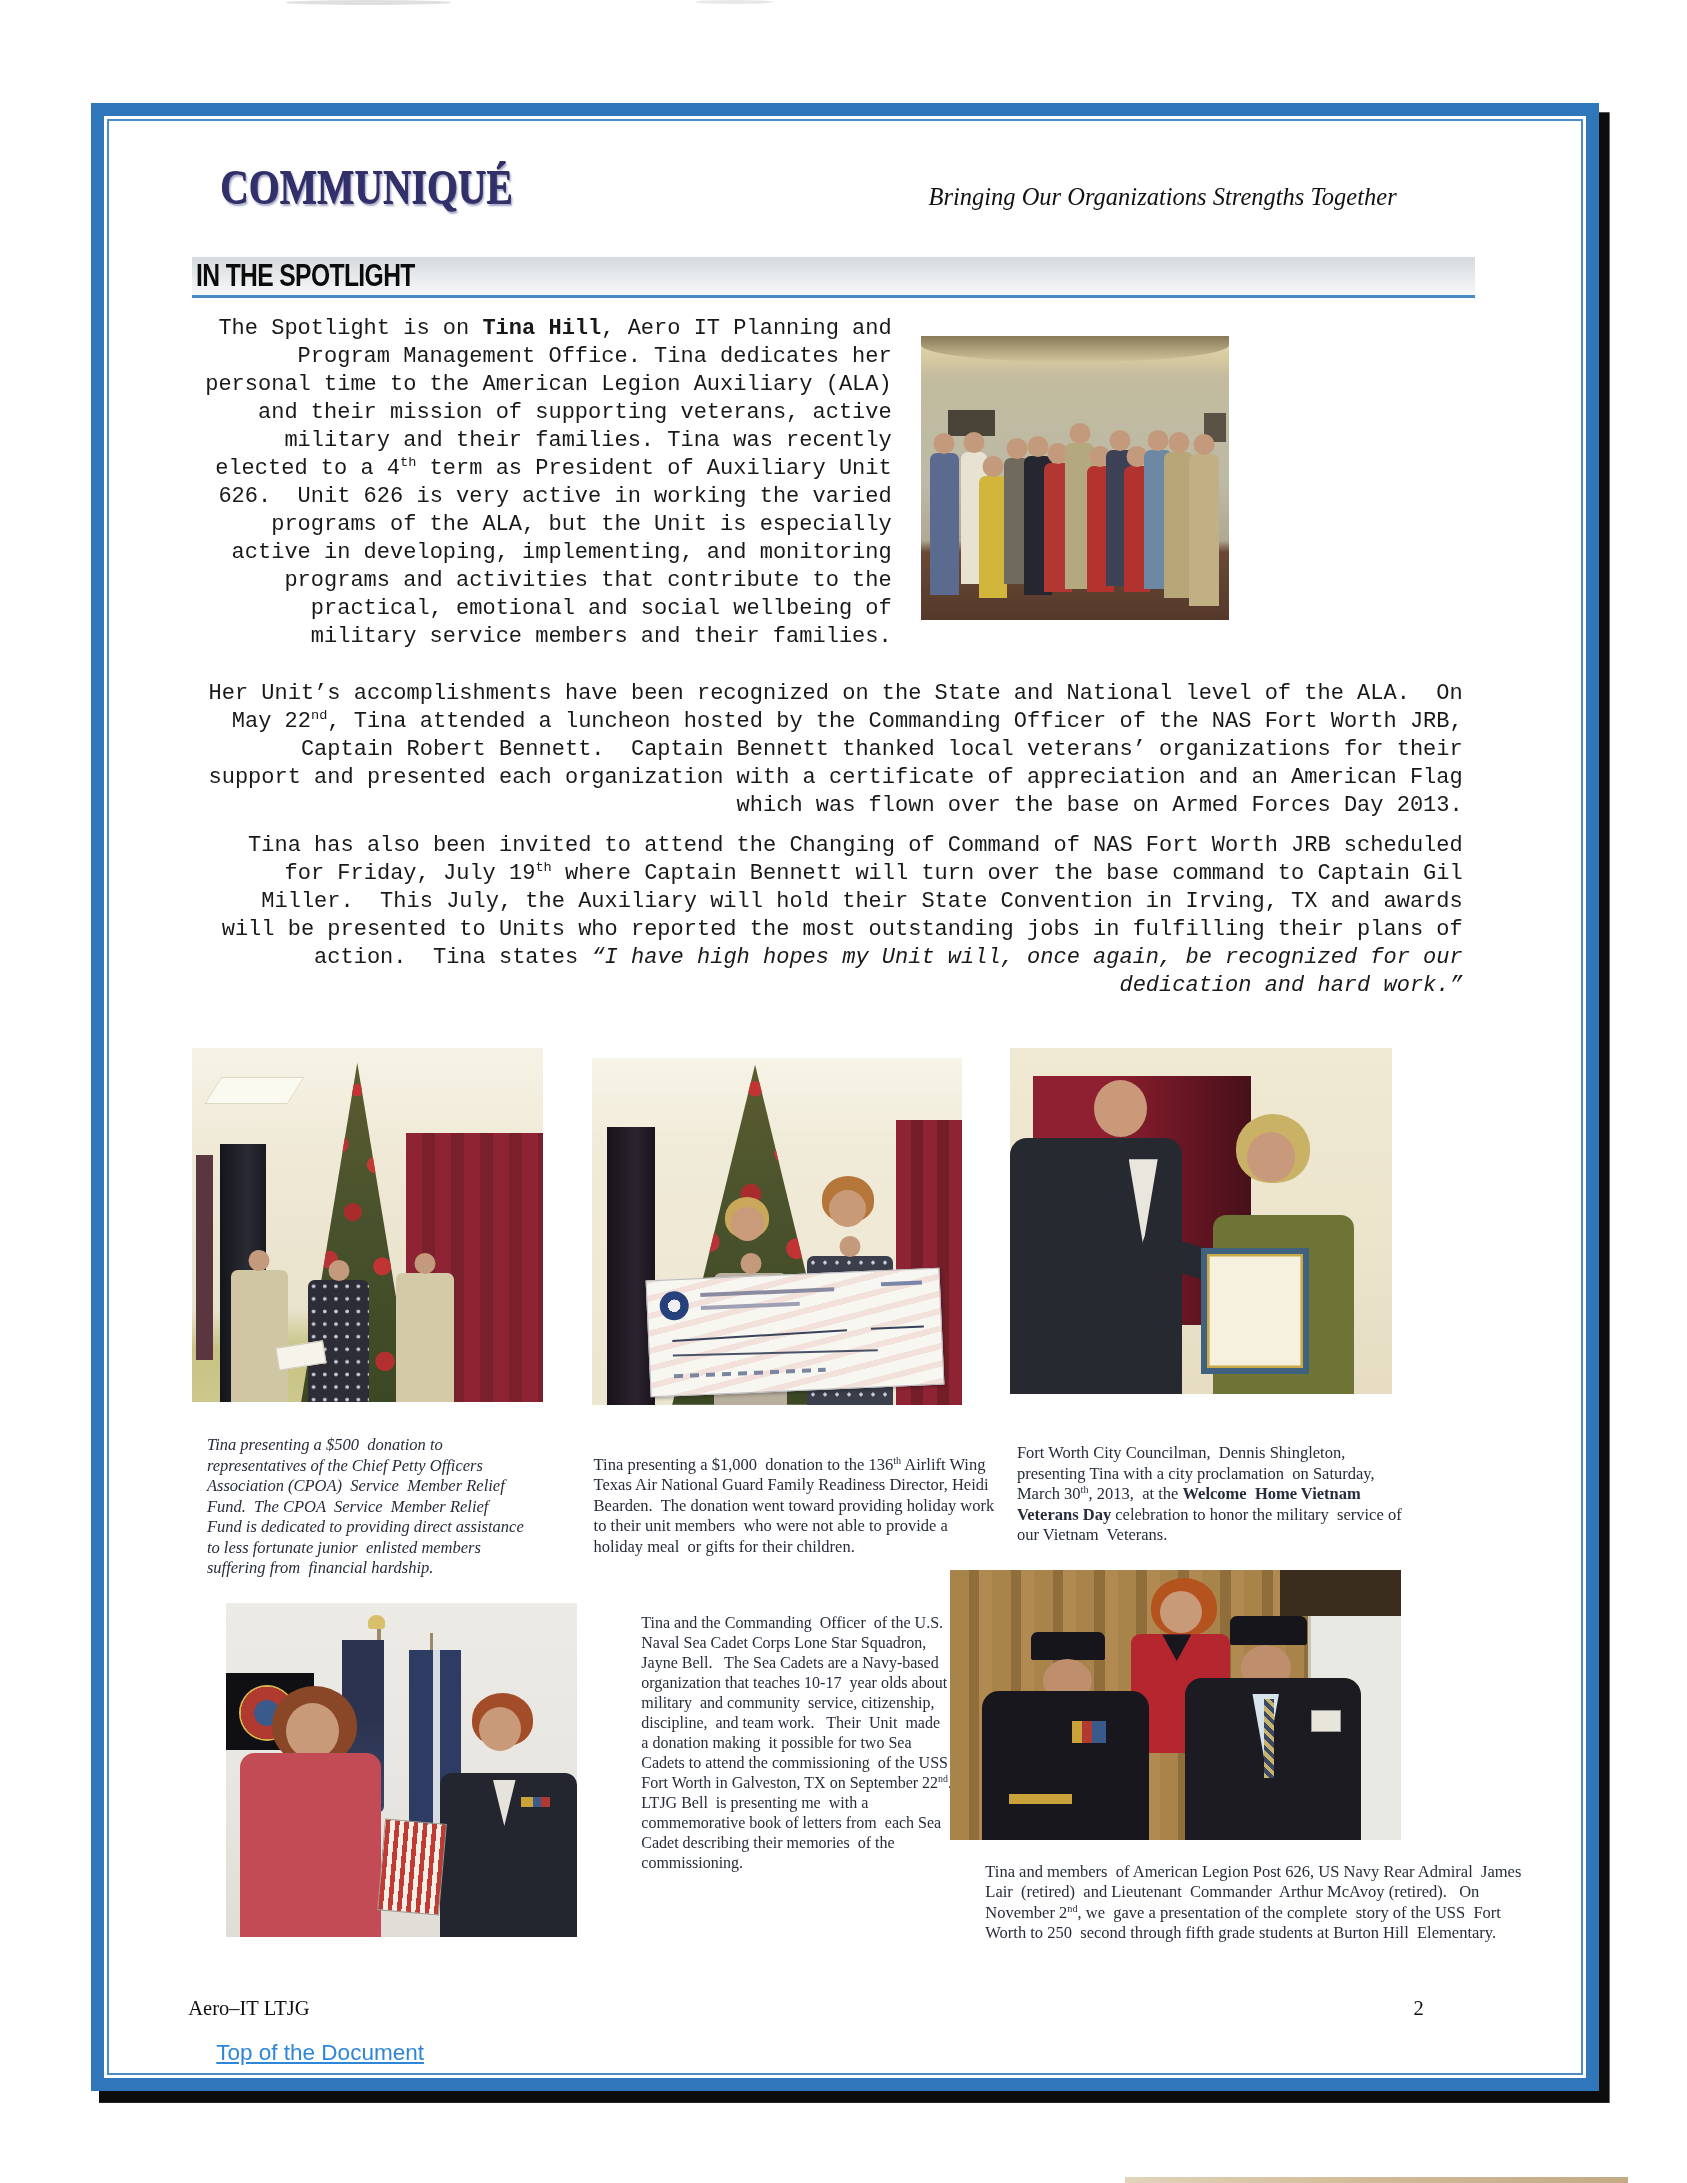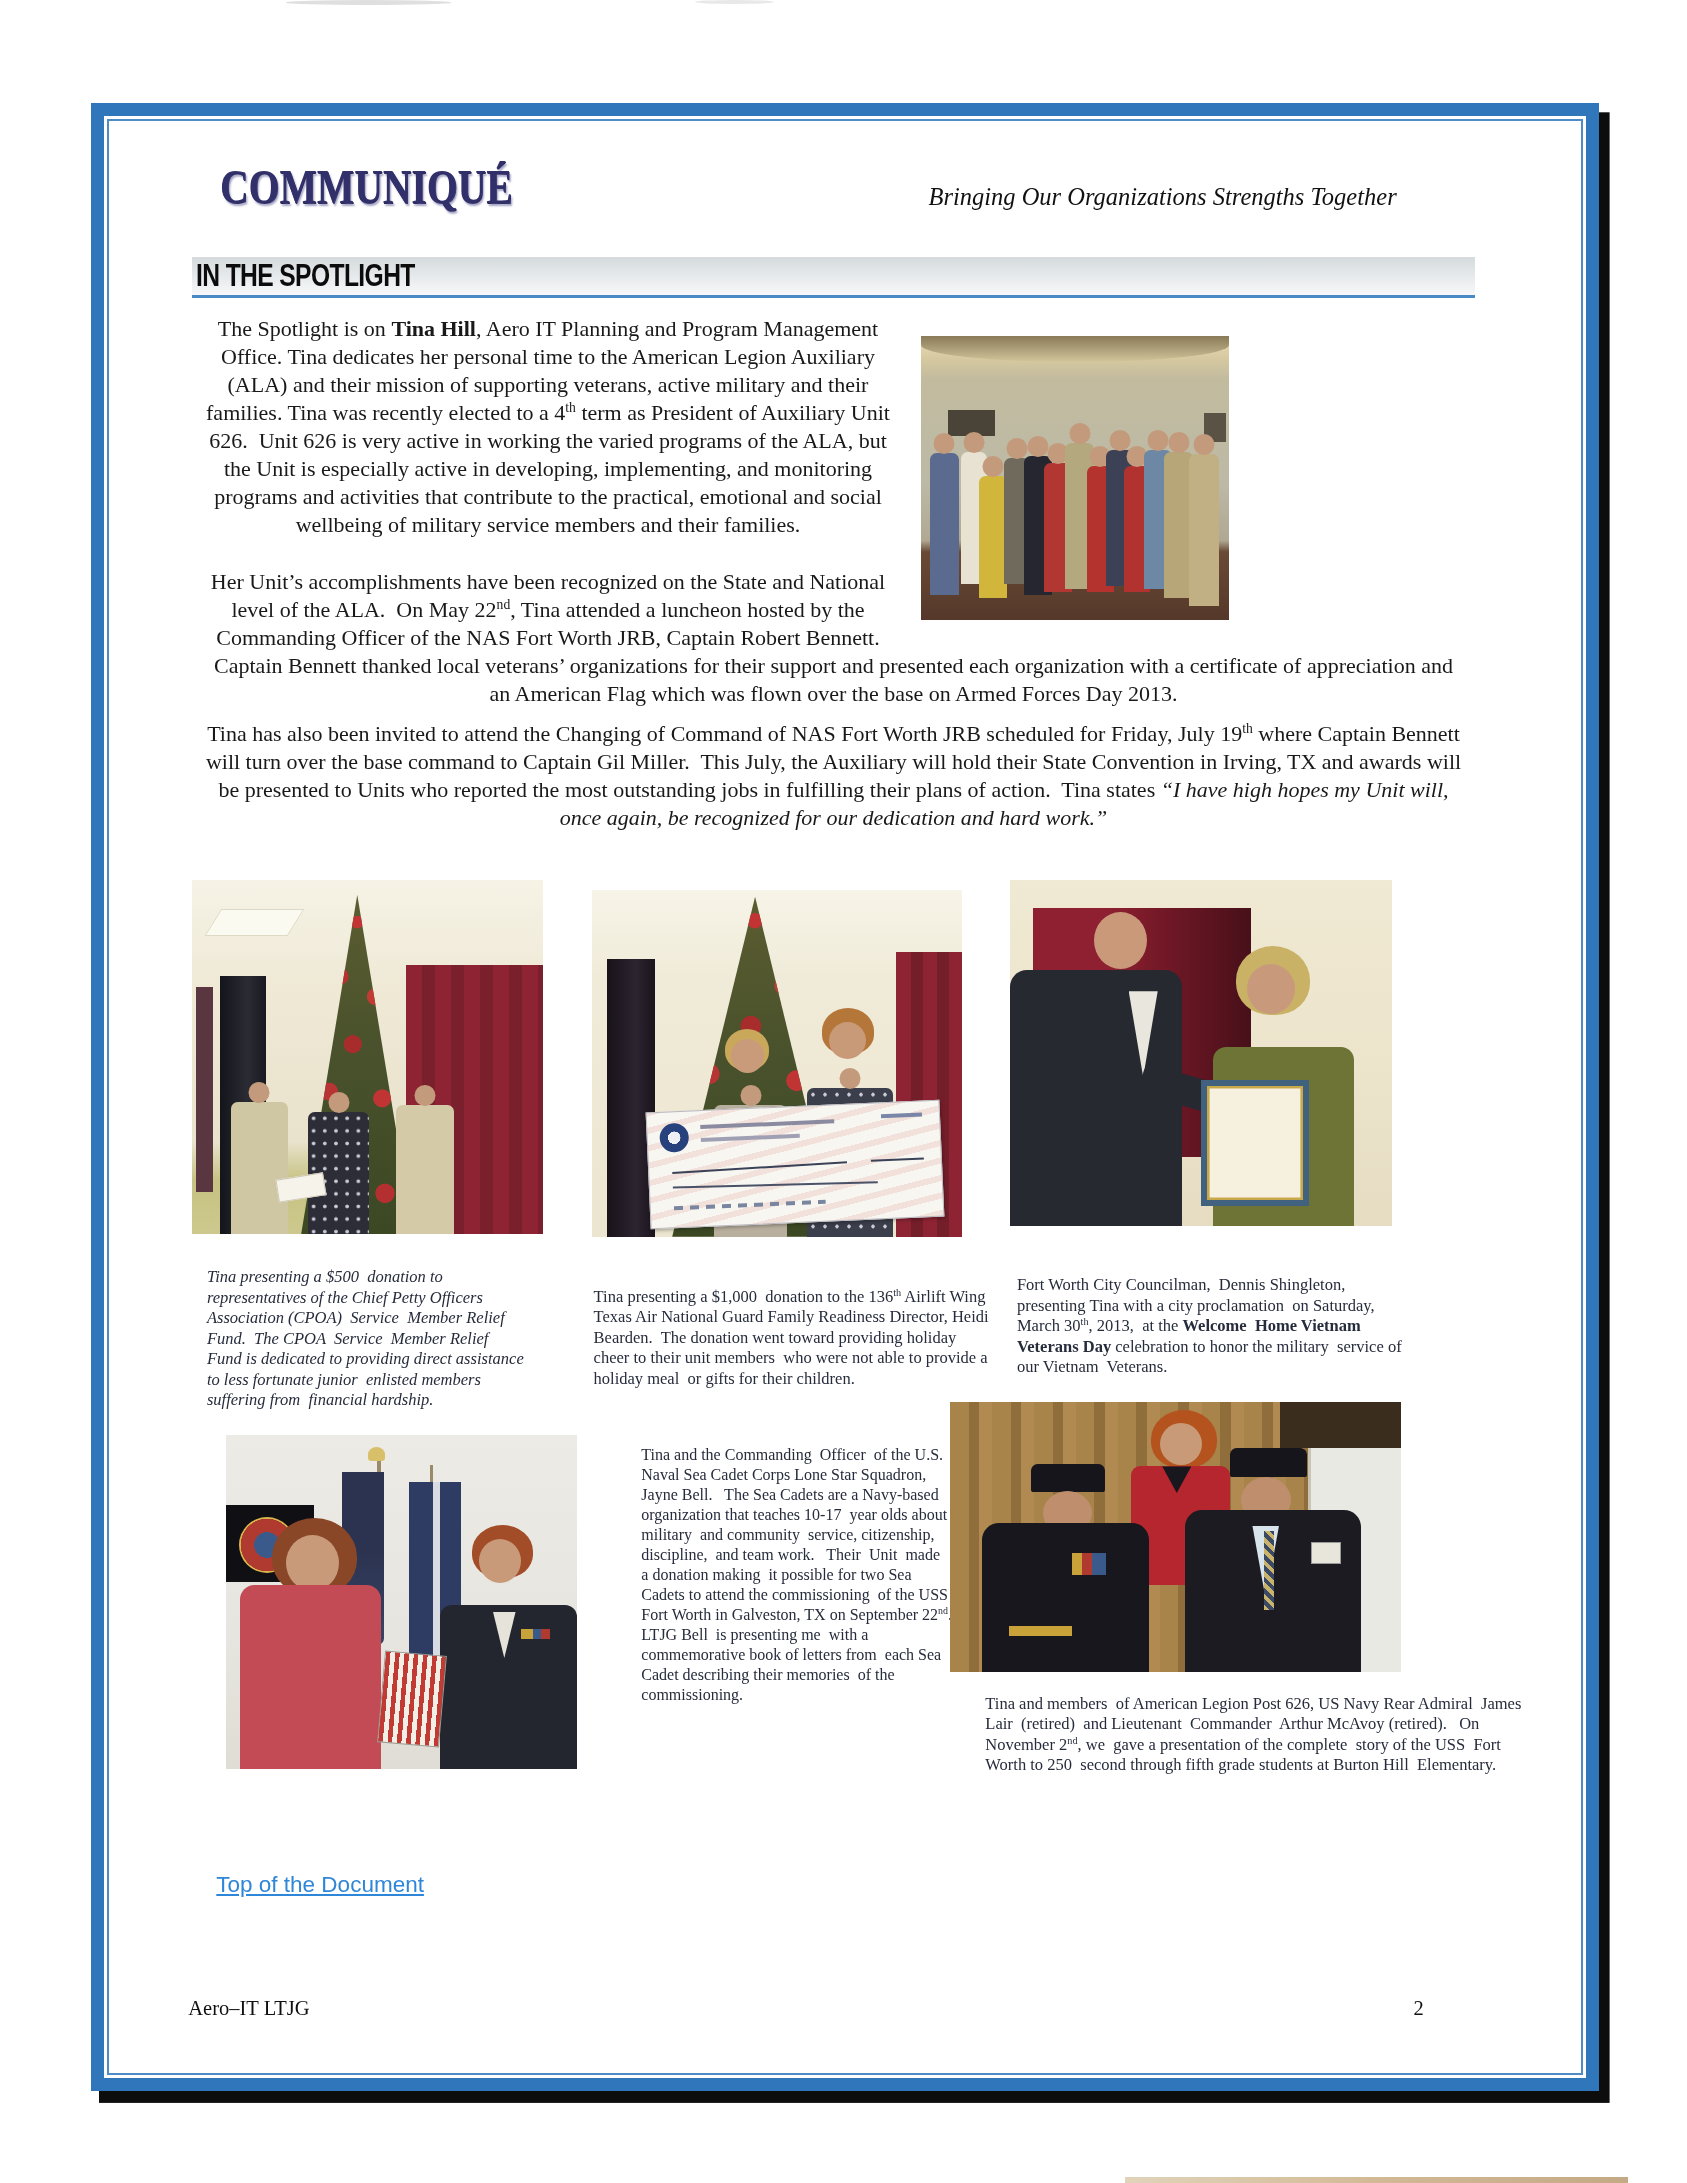--- a/index.html
+++ b/index.html
@@ -15,21 +15,21 @@
   .brand{font-size:45px;font-weight:bold;color:#32306b;letter-spacing:0px;
          transform:scale(.88,1.08);transform-origin:left top;margin-left:28px;
          text-shadow:2px 2.6px 2px rgba(90,90,150,.55), 0.7px 0.7px 0 #23214d;white-space:nowrap;}
   .tagline{font-style:italic;font-size:24.5px;color:#111;margin-top:17px;margin-right:78px;white-space:nowrap;}
   
   .spotbar{margin-top:46px;height:38px;background:linear-gradient(180deg,#d4dadd 0%,#e8ebed 55%,#f7f8f9 100%);
            border-bottom:3.3px solid #4a8ac4;display:flex;align-items:center;}
   .spotbar h2{margin:0 0 0 4px;font-family:"Liberation Sans",sans-serif;font-weight:900;font-size:28px;
               color:#0c0c0c;letter-spacing:-0.7px;transform:scale(.88,1.12);transform-origin:left center;white-space:nowrap;}
   
-  .para{font-size:22px;line-height:28px;margin:12px;white-space:pre-wrap;text-align:center;}
+  .para{font-size:22px;line-height:28px;margin:12px;white-space:pre-wrap;text-align:right;font-family:Liberation Mono, monospace;}
   .p1{margin-top:17px;}
   .p2{margin-top:29px;}
   .p3{margin-top:10.6px;}
   .b{font-weight:bold;}
   .i{font-style:italic;}
   sup{font-size:.62em;line-height:0;}
   
   .photo-float{float:right;width:566px;margin:38px 0 9.3px 17px;}
   .smallcap{font-family:"Liberation Sans",sans-serif;font-size:13.2px;line-height:20px;color:#39404e;
             margin:17px 0 0 8px;width:554px;white-space:pre-wrap;}
@@ -166,21 +166,21 @@
                 <div class="ab" style="left:4%;top:10%;width:29px;height:29px;border-radius:50%;background:radial-gradient(circle,#f0f0f4 0 30%,#27417c 31% 100%);"></div>
                 <div class="ab" style="left:18%;top:12%;width:46%;height:4.6px;background:#8a8aa0;"></div>
                 <div class="ab" style="left:18%;top:24%;width:34%;height:3.3px;background:#a0a0b4;"></div>
                 <div class="ab" style="right:6%;top:10%;width:14%;height:4px;background:#7a86a8;"></div>
                 <div class="ab" style="left:8%;top:46%;width:60%;height:5.3px;border-bottom:2px solid #3a4258;transform:rotate(-1deg);"></div>
                 <div class="ab" style="right:6%;top:44%;width:18%;height:5.3px;border-bottom:2px solid #3a4258;"></div>
                 <div class="ab" style="left:8%;top:62%;width:70%;height:5.3px;border-bottom:2px solid #4a5268;transform:rotate(1deg);"></div>
                 <div class="ab" style="left:8%;top:82%;width:52%;height:4px;background:repeating-linear-gradient(90deg,#7a86a0 0 9.3px,transparent 9.3px 16px);"></div>
               </div>
             </div>
-            <div class="cap" style="margin:50px 0 0 1.3px;width:402px;"><span>Tina presenting a $1,000  donation to the 136</span><sup>th</sup><span> Airlift Wing Texas Air National Guard Family Readiness Director, Heidi Bearden.  The donation went toward providing holiday cheer to their unit members  who were not able to provide a holiday meal  or gifts for their children.</span></div>
+            <div class="cap" style="margin:50px 0 0 1.3px;width:402px;"><span>Tina presenting a $1,000  donation to the 136</span><sup>th</sup><span> Airlift Wing Texas Air National Guard Family Readiness Director, Heidi Bearden.  The donation went toward providing holiday work to their unit members  who were not able to provide a holiday meal  or gifts for their children.</span></div>
           </div>
 
           <div class="colC">
             <div class="ph" style="width:382px;height:346px;" title="Fort Worth City Councilman shaking hands with Tina holding a framed city proclamation">
               <div class="ab" style="inset:0;background:linear-gradient(180deg,#f0e9d3 0%,#ece4cb 55%,#e5dcc2 100%);"></div>
               <div class="ab" style="left:6%;top:8%;width:57%;height:72%;background:linear-gradient(90deg,#8e2031 0 34%,#721826 60%,#47101a 100%);"></div>
               <div class="ab" style="left:22%;top:9%;width:53px;height:57px;border-radius:50%;background:#c9997a;"></div>
               <div class="ab" style="left:0;bottom:0;width:45%;height:74%;background:#272931;border-radius:17px 17px 0 0;"></div>
               <div class="ab" style="left:31%;top:32%;width:29px;height:86px;background:#e9e6de;clip-path:polygon(0 0,100% 0,50% 100%);"></div>
               <div class="ab" style="left:34%;top:56%;width:22%;height:9%;background:#272931;transform:rotate(16deg);border-radius:8px;"></div>

